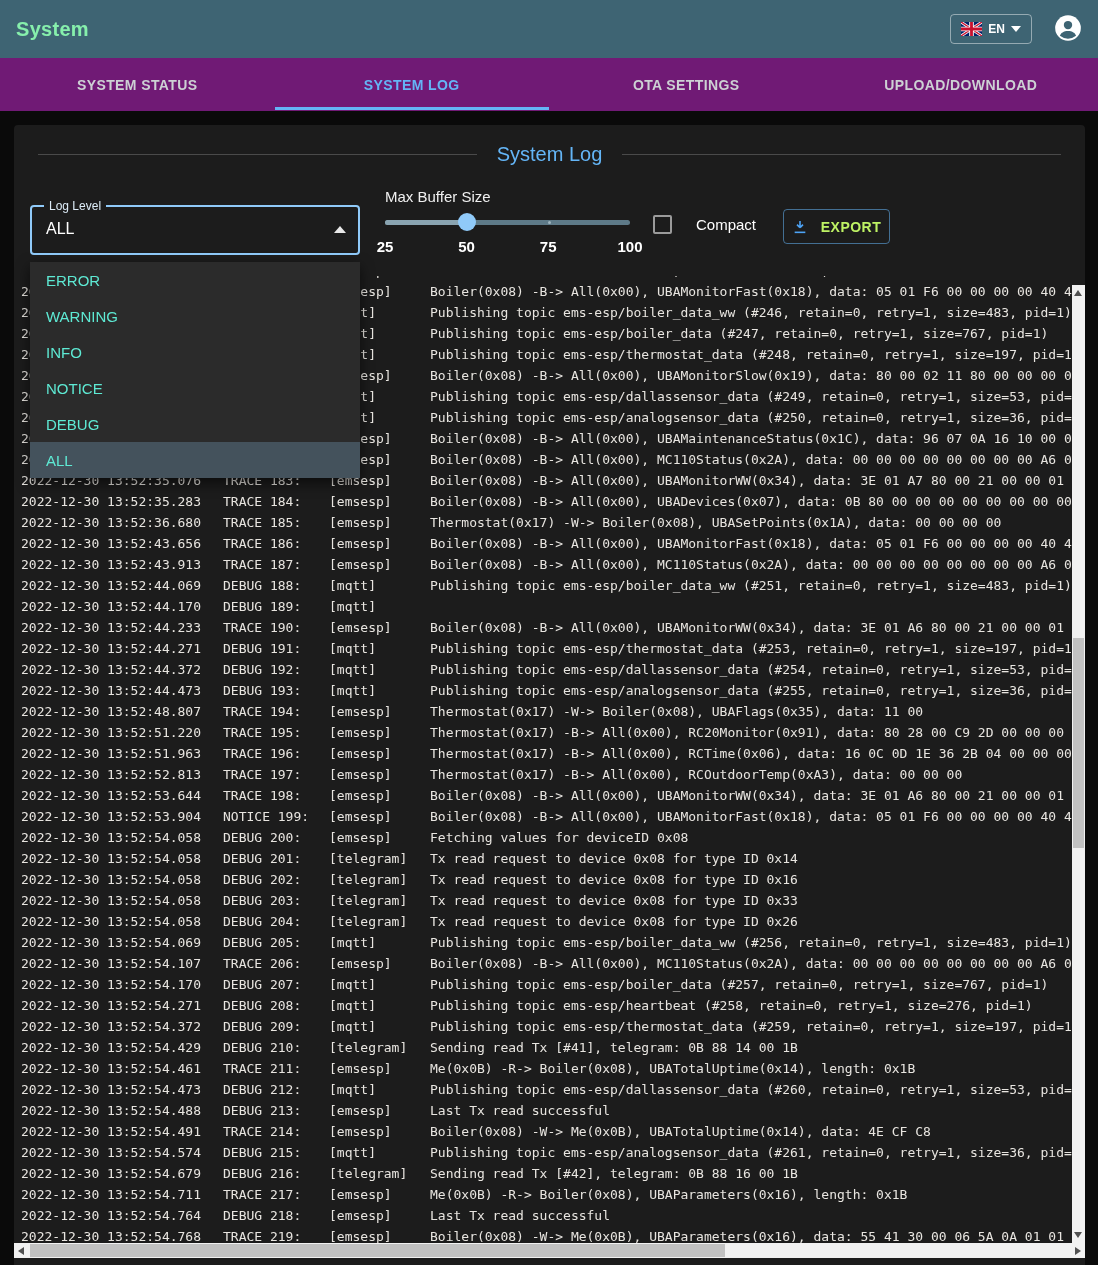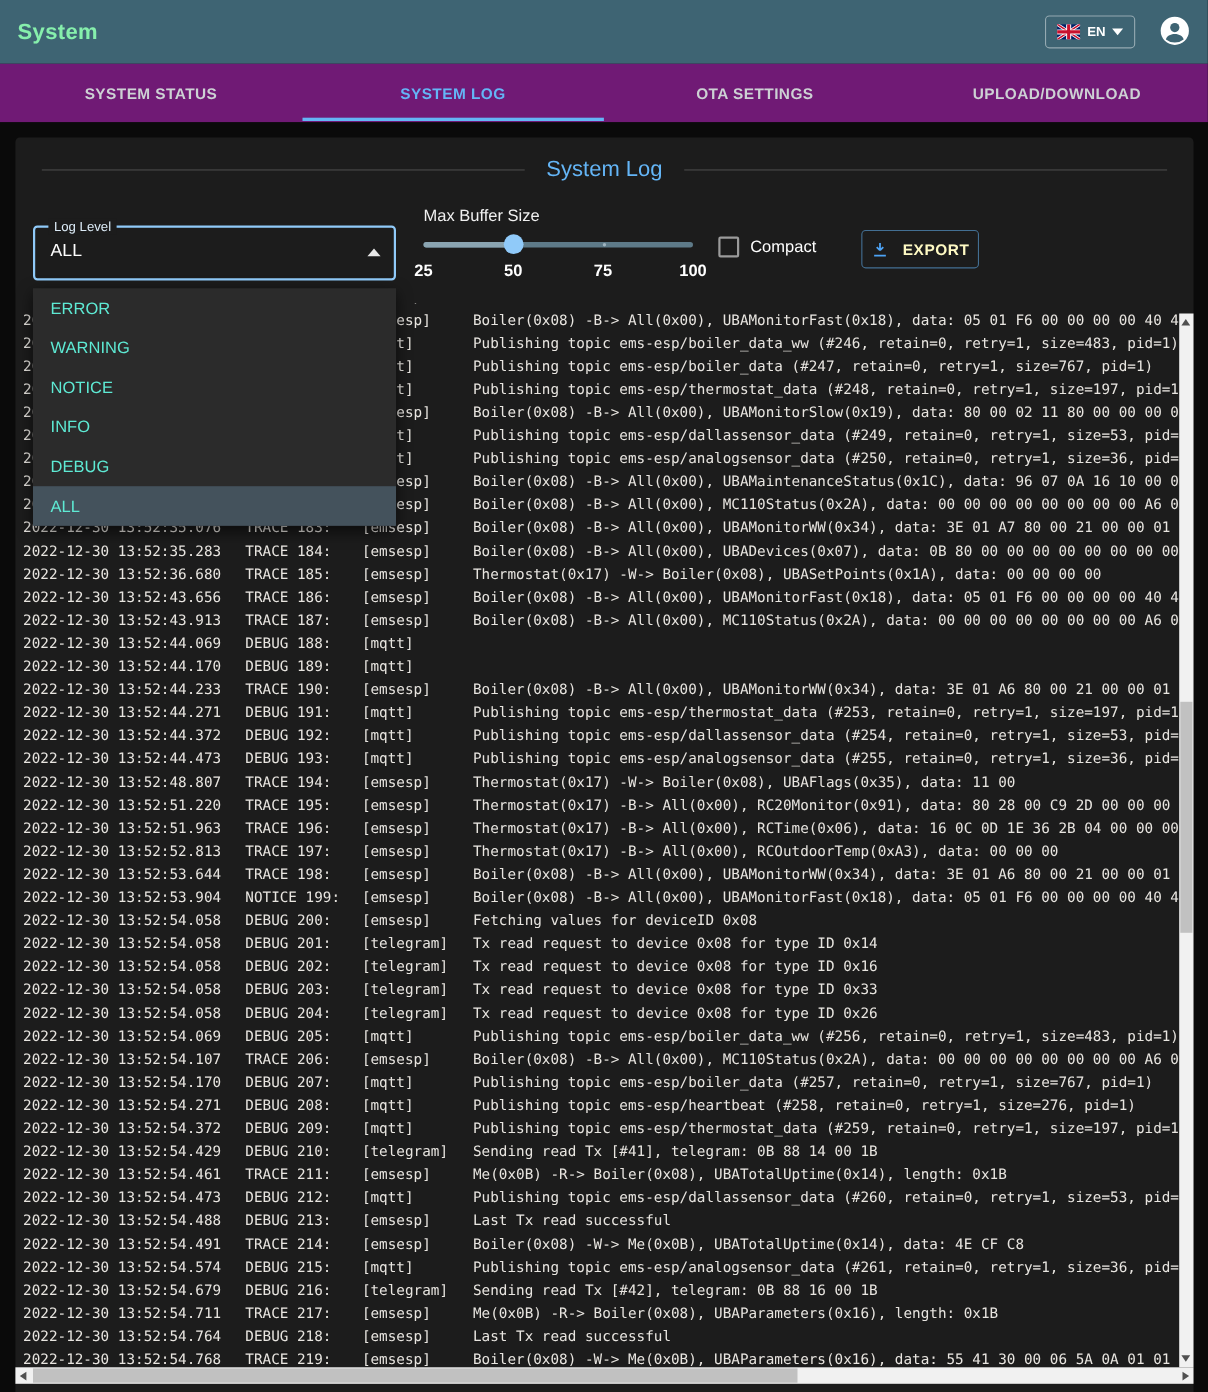--- a/index.html
+++ b/index.html
@@ -60,29 +60,29 @@
                    border-radius:3px; background:#8aa4b1; }
   .slider .mark  { position:absolute; top:8px; width:3px; height:3px; border-radius:50%;
                    background:#9fb4bf; }
   .slider .thumb { position:absolute; top:0; width:18px; height:18px; border-radius:50%;
                    background:#90caf9; transform:translateX(-9px); }
   .slider-marks { position:absolute; left:371px; top:113px; width:245px; height:16px;
                   color:#fff; font-size:15px; font-weight:bold; }
   .slider-marks span { position:absolute; transform:translateX(-50%); }
 
   .compact-wrap { position:absolute; left:639px; top:90px; display:flex;
-                  align-items:center; gap:10px; cursor:pointer; }
+                  align-items:center; gap:24px; cursor:pointer; }
   .checkbox { width:19px; height:19px; border:2px solid #9b9b9b; border-radius:2px;
               background:transparent; }
   .compact-label { color:#fff; font-size:15px; }
 
   .export-btn { position:absolute; left:769px; top:84px; width:107px; height:35px;
                 border:1px solid rgba(100,181,246,.55); border-radius:4px;
                 display:flex; align-items:center; justify-content:center; gap:13px;
-                color:#fef9c3; font-size:14px; font-weight:bold; letter-spacing:.5px;
+                color:#bef264; font-size:14px; font-weight:bold; letter-spacing:.5px;
                 background:transparent; cursor:pointer; }
 
   
   .logwrap { position:absolute; left:0; top:151px; width:1058px; height:967px;
              overflow:hidden; }
   .logrow { display:flex; white-space:nowrap; height:21px; line-height:21px;
             font-family:"DejaVu Sans Mono", monospace; font-size:13px; color:#e8e5e0;
             padding-left:7px; }
   .logrow:first-child { margin-top:-16px; }
   .c-ts  { flex:0 0 202px; }
@@ -148,22 +148,22 @@
 
   <div class="select-box">
     <span class="select-label">Log Level</span>
     <span class="select-value">ALL</span>
     <span class="select-arrow"></span>
   </div>
 
   <div class="menu">
     <div class="menu-item">ERROR</div>
     <div class="menu-item">WARNING</div>
+    <div class="menu-item">INFO</div>
     <div class="menu-item">NOTICE</div>
-    <div class="menu-item">INFO</div>
     <div class="menu-item">DEBUG</div>
     <div class="menu-item selected">ALL</div>
   </div>
 
   <div class="buffer-label">Max Buffer Size</div>
   <div class="slider">
     <div class="rail"></div>
     <div class="track"></div>
     <div class="mark" style="left:66.4%"></div>
     <div class="thumb" style="left:33.3%"></div>
@@ -276,20 +276,21 @@
       <div class="logrow">
         <span class="c-ts">2022-12-30 13:52:43.913</span>
         <span class="c-lvl">TRACE 187:</span>
         <span class="c-src">[emsesp]</span>
         <span class="c-msg">Boiler(0x08) -B-&gt; All(0x00), MC110Status(0x2A), data: 00 00 00 00 00 00 00 00 A6 00</span>
       </div>
       <div class="logrow">
         <span class="c-ts">2022-12-30 13:52:44.069</span>
         <span class="c-lvl">DEBUG 188:</span>
         <span class="c-src">[mqtt]</span>
+        <span class="c-msg">Publishing topic ems-esp/boiler_data_ww (#251, retain=0, retry=1, size=483, pid=1)</span>
       </div>
       <div class="logrow">
         <span class="c-ts">2022-12-30 13:52:44.170</span>
         <span class="c-lvl">DEBUG 189:</span>
         <span class="c-src">[mqtt]</span>
       </div>
       <div class="logrow">
         <span class="c-ts">2022-12-30 13:52:44.233</span>
         <span class="c-lvl">TRACE 190:</span>
         <span class="c-src">[emsesp]</span>

